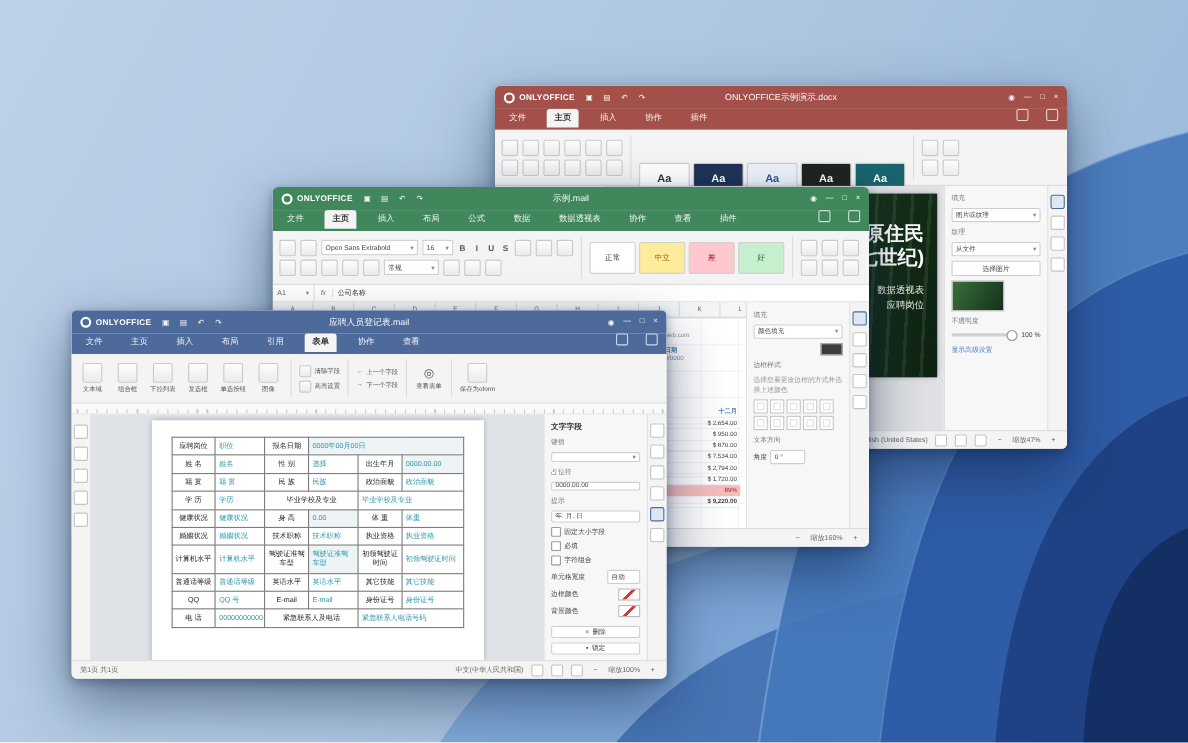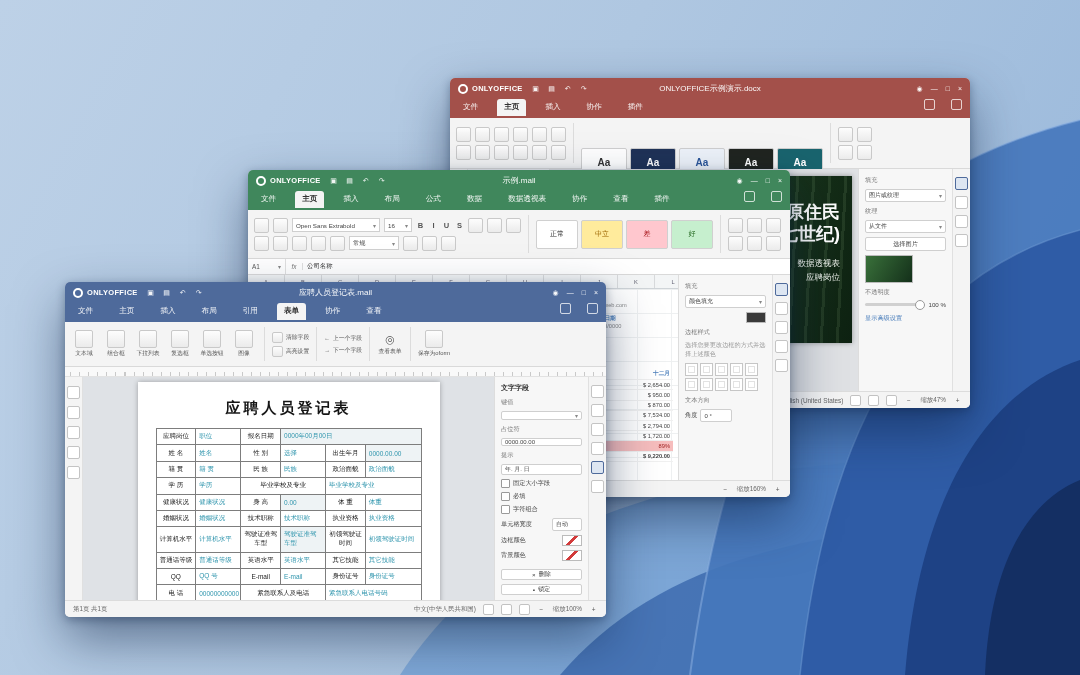--- a/index.html
+++ b/index.html
@@ -729,21 +729,20 @@
     <div class="doc-body">
       <div class="lstrip">
         <span class="sq"></span>
         <span class="sq"></span>
         <span class="sq"></span>
         <span class="sq"></span>
         <span class="sq"></span>
       </div>
       <div class="canvas">
         <div class="page">
-          <div class="page-title">应聘人员登记表</div>
           <table class="form">
             <colgroup>
                 <col style="width:15%">
                 <col style="width:17%">
                 <col style="width:15%">
                 <col style="width:17%">
                 <col style="width:15%">
                 <col style="width:21%">
               </colgroup>
             <tbody>

